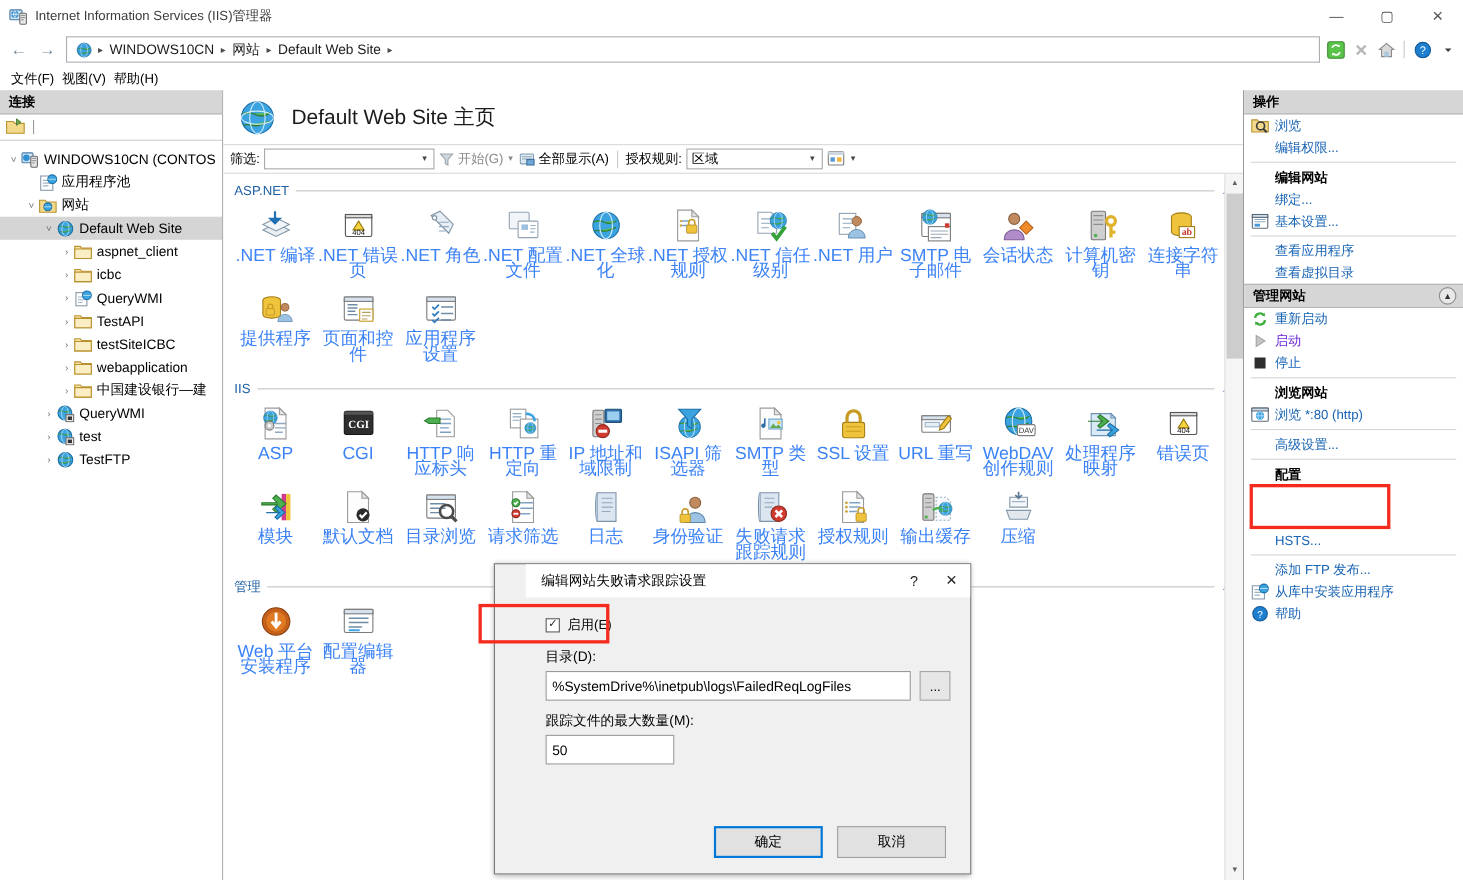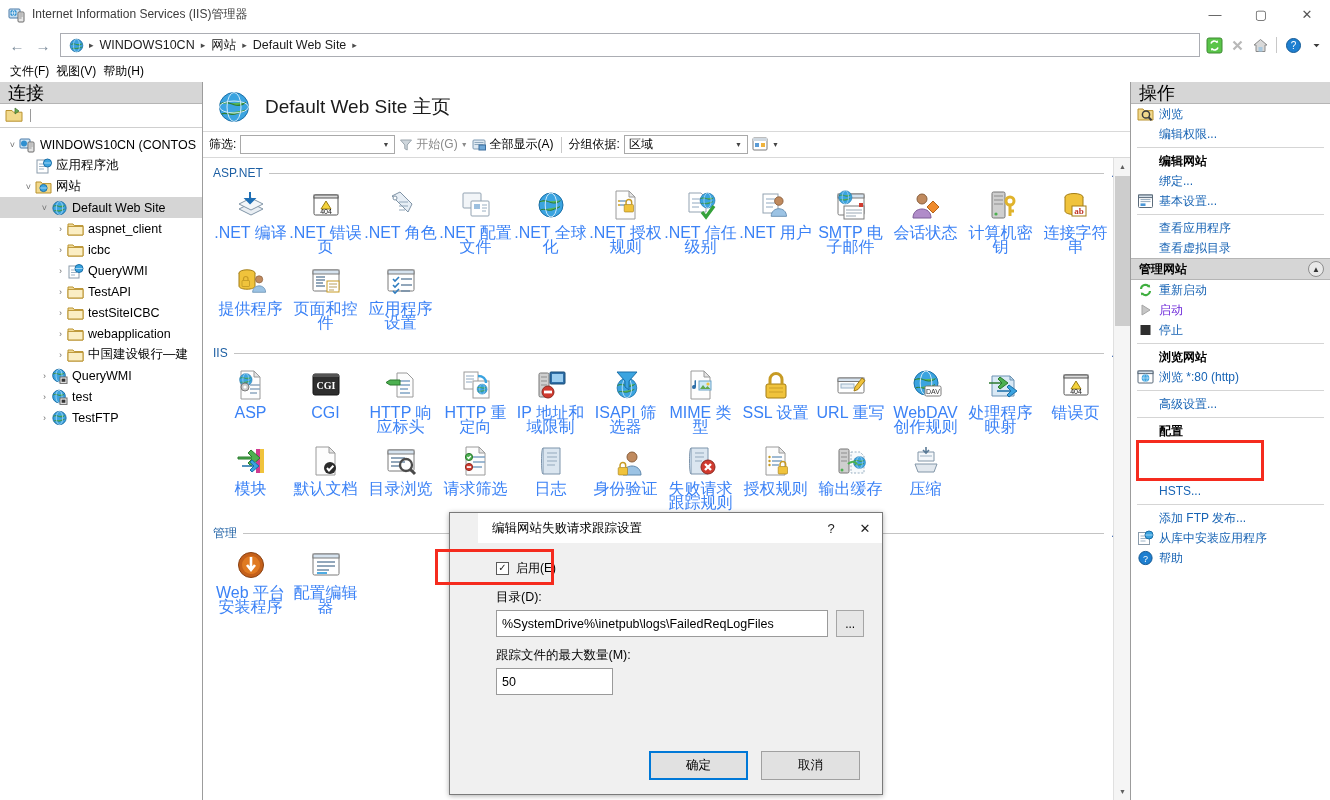--- a/index.html
+++ b/index.html
@@ -30,21 +30,21 @@
 
   
   #menubar{height:22px;display:flex;align-items:center;padding-left:10px;gap:7px;font-size:12px;}
   #menubar span{cursor:default;}
 
   
   #body{position:absolute;top:82px;left:0;right:0;bottom:0;display:flex;}
 
   
   #left{width:203px;border-right:1px solid #9c9c9c;display:flex;flex-direction:column;background:#fff;}
-  .panehead{height:22px;background:#d6d6d6;display:flex;align-items:center;padding-left:8px;font-weight:normal;font-size:18px;border-bottom:1px solid #b5b5b5;text-align:center;}
+  .panehead{height:22px;background:#d6d6d6;display:flex;align-items:center;padding-left:8px;font-weight:bold;font-size:12px;border-bottom:1px solid #b5b5b5;text-align:center;}
   #conn-toolbar{height:24px;border-bottom:1px solid #cfcfcf;display:flex;align-items:center;padding-left:5px;}
   #tree{flex:1;overflow:hidden;padding-top:6px;font-size:12.5px;}
   .tnode{height:21px;display:flex;align-items:center;white-space:nowrap;}
   .tnode .exp{width:13px;text-align:center;color:#6d6d6d;font-size:9px;flex:0 0 13px;}
   .tnode .ico{width:17px;height:16px;margin-right:4px;flex:0 0 17px;}
   .tnode.sel{background:#d5d5d5;}
   .tnode .lbl{overflow:hidden;}
 
   
   #mid{flex:1;display:flex;flex-direction:column;border-right:1px solid #9c9c9c;background:#fff;min-width:0;}
@@ -365,21 +365,21 @@
       </span>
       <span class="fi">
         <svg width="15" height="14" viewBox="0 0 15 14">
             <rect x="1" y="2" width="12" height="9" rx="1" fill="#dfe9f2" stroke="#7f9ab2"></rect>
             <path d="M2.5 4.5h9M2.5 6.5h9" stroke="#8fa8bd"></path>
             <rect x="7" y="7" width="6.5" height="5" fill="#6fa8d8" stroke="#3c6f9e"></rect>
           </svg>
         <span>全部显示(A)</span>
       </span>
       <span class="vsep"></span>
-      <span>分组依据:</span>
+      <span>授权规则:</span>
       <span class="combo" style="width:124px;">
         <span>区域</span>
         <span class="arr">▼</span>
       </span>
       <span class="fi">
         <svg width="17" height="15" viewBox="0 0 17 15">
             <rect x="1" y="1" width="14" height="12" rx="1" fill="#fff" stroke="#7a7a7a"></rect>
             <rect x="1" y="1" width="14" height="3" fill="#cfd8e0"></rect>
             <rect x="3" y="6" width="4" height="4" fill="#5b9bd5"></rect>
             <rect x="9" y="6" width="4" height="4" fill="#f0b33c"></rect>
@@ -637,21 +637,21 @@
               </div>
               <div class="cell">
                 <span class="gl"><svg width="34" height="34" viewBox="0 0 34 34">
                     <path d="M7 3h13l6 6v22H7z" fill="#fdfdfd" stroke="#9a9a9a"></path>
                     <path d="M20 3v6h6z" fill="#e4e4e4" stroke="#9a9a9a"></path>
                     <rect x="15" y="13" width="12" height="9" fill="#cde8f7" stroke="#6ba3c8"></rect>
                     <path d="M16 21l3-4 2.5 3 2-2 3 3z" fill="#5fa84f"></path>
                     <circle cx="24" cy="16" r="1.6" fill="#f0c33c"></circle>
                     <path d="M10 13l2-1v7a2 2 0 1 1-1.5-1.9V13z" fill="#2f6fa8"></path>
                   </svg></span>
-                <span class="cl">MIME 类型</span>
+                <span class="cl">SMTP 类型</span>
               </div>
               <div class="cell">
                 <span class="gl"><svg width="34" height="34" viewBox="0 0 34 34">
                     <rect x="7" y="16" width="20" height="14" rx="2" fill="#f0c33c" stroke="#a37d15"></rect>
                     <path d="M11 16v-4.5a6 6 0 0 1 12 0V16" fill="none" stroke="#c79b24" stroke-width="3"></path>
                     <path d="M10 20h14M10 24h14" stroke="#c79b24" stroke-width=".9"></path>
                   </svg></span>
                 <span class="cl">SSL 设置</span>
               </div>
               <div class="cell">

